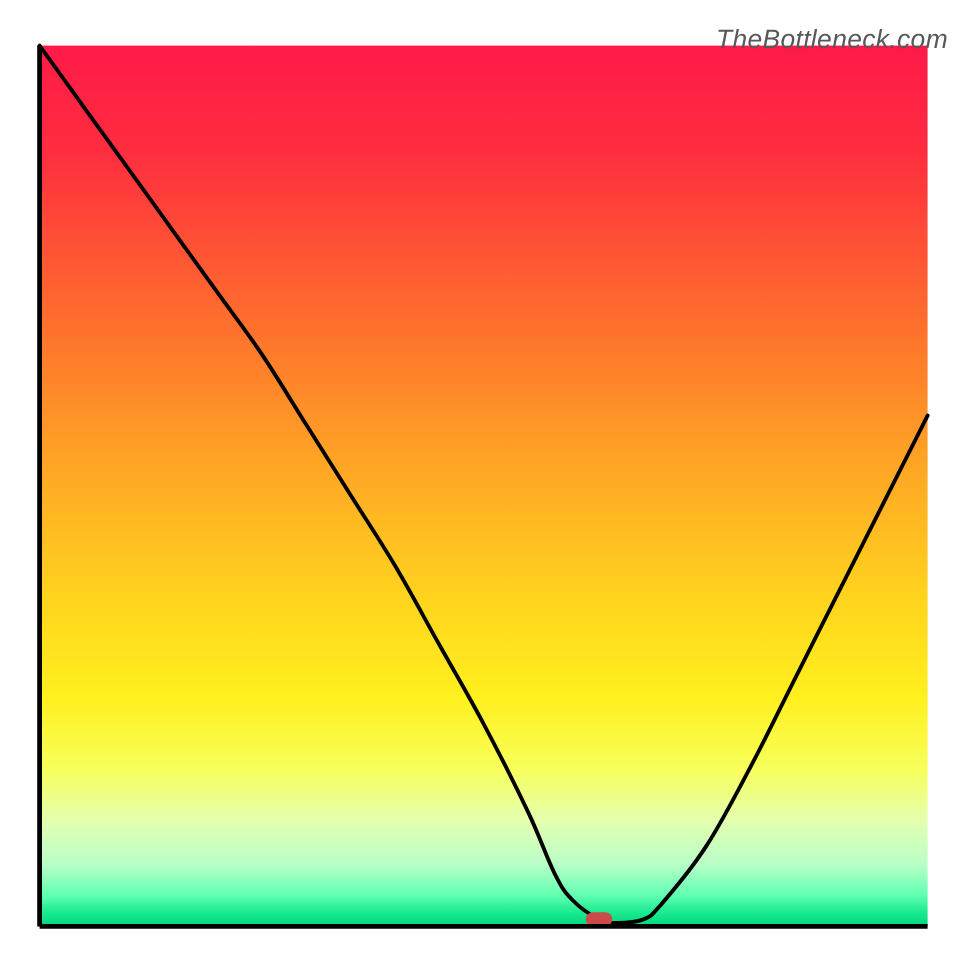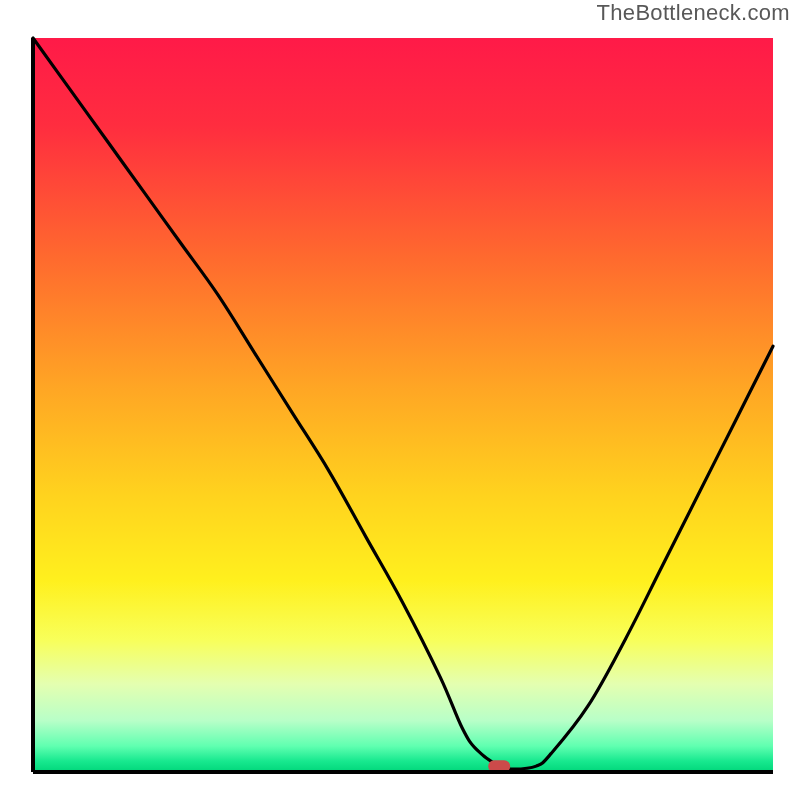--- a/index.html
+++ b/index.html
@@ -5,26 +5,27 @@
   html, body {
     margin: 0;
     padding: 0;
     width: 800px;
     height: 800px;
     background: #ffffff;
     font-family: Arial, Helvetica, sans-serif;
   }
   .watermark {
     position: absolute;
-    top: 0;
+    top: 20px;
     right: 10px;
     font-size: 22px;
     color: #585858;
     letter-spacing: 0.3px;
     z-index: 10;
+    font-style: italic;
   }
   .chart-wrap {
     position: absolute;
     top: 30px;
     left: 15px;
     width: 770px;
     height: 760px;
   }
   svg {
     display: block;

